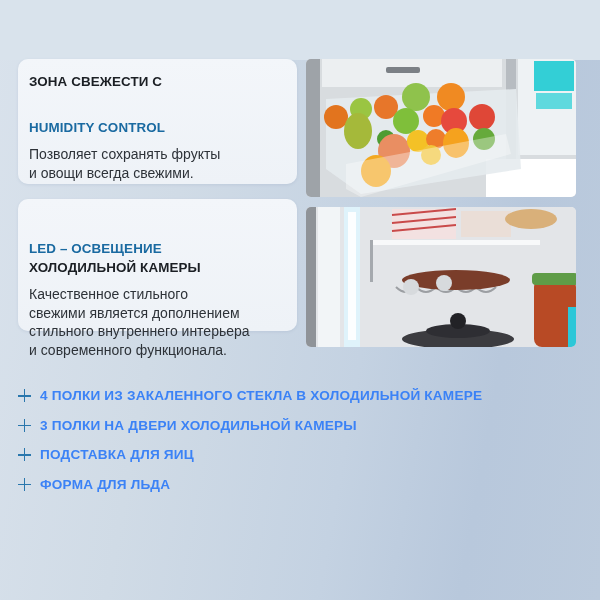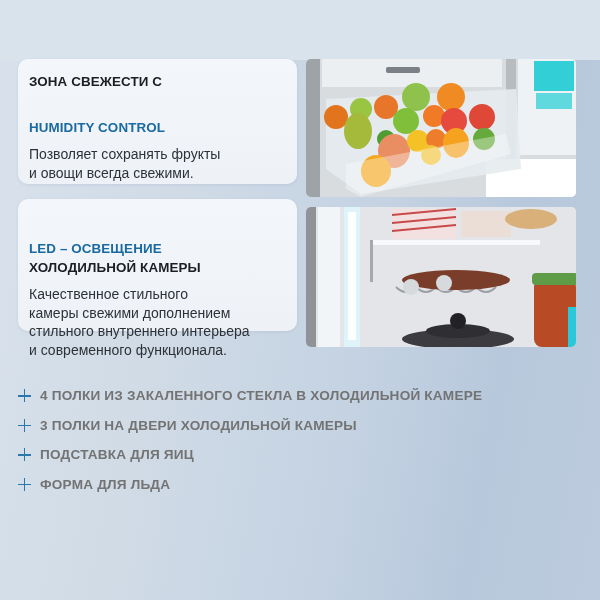--- a/index.html
+++ b/index.html
@@ -25,21 +25,21 @@
     position:absolute; left:306px; width:270px; border-radius:5px; overflow:hidden;
   }
   .photo1 { top:59px; height:138px; background: linear-gradient(135deg,#d6d9dd 0%,#eceff2 40%,#c9ced3 100%); }
   .photo2 { top:207px; height:140px; background: linear-gradient(180deg,#e7e9ec 0%,#dcdfe3 60%,#c9ccd1 100%); }
   .list { position:absolute; left:18px; top:381px; }
   .list-item { display:flex; align-items:center; height:29.5px; }
   .plus { width:13px; height:13px; position:relative; margin-right:9px; flex:0 0 13px; }
   .plus:before, .plus:after { content:""; position:absolute; background:#2a77ad; }
   .plus:before { left:0; top:6px; width:13px; height:1.6px; }
   .plus:after { left:5.7px; top:0; width:1.6px; height:13px; }
-  .item-text { font-weight:bold; font-size:13.6px; color:#737373; letter-spacing:0.2px; }
+  .item-text { font-weight:bold; font-size:13.6px; color:#3b82f6; letter-spacing:0.2px; }
 </style>
 </head>
 <body>
 
 <div class="bg-top"></div>
 
 <div class="card card1">
   <div class="card-inner">
     <div class="title">
       <div>ЗОНА СВЕЖЕСТИ С</div>
@@ -87,21 +87,21 @@
 </div>
 
 <div class="card card2">
   <div class="card-inner">
     <div class="title">
       <div class="accent">LED – ОСВЕЩЕНИЕ</div>
       <div>ХОЛОДИЛЬНОЙ КАМЕРЫ</div>
     </div>
     <div class="desc">
       <div>Качественное стильного</div>
-      <div>камеры свежими дополнением</div>
+      <div>свежими является дополнением</div>
       <div>стильного внутреннего интерьера</div>
       <div>и современного функционала.</div>
     </div>
   </div>
 </div>
 
 <div class="photo photo2">
   <svg width="270" height="140" viewBox="0 0 270 140">
     <rect x="0" y="0" width="270" height="140" fill="#e3e5e8"></rect>
     <rect x="0" y="0" width="10" height="140" fill="#8f9398"></rect>

